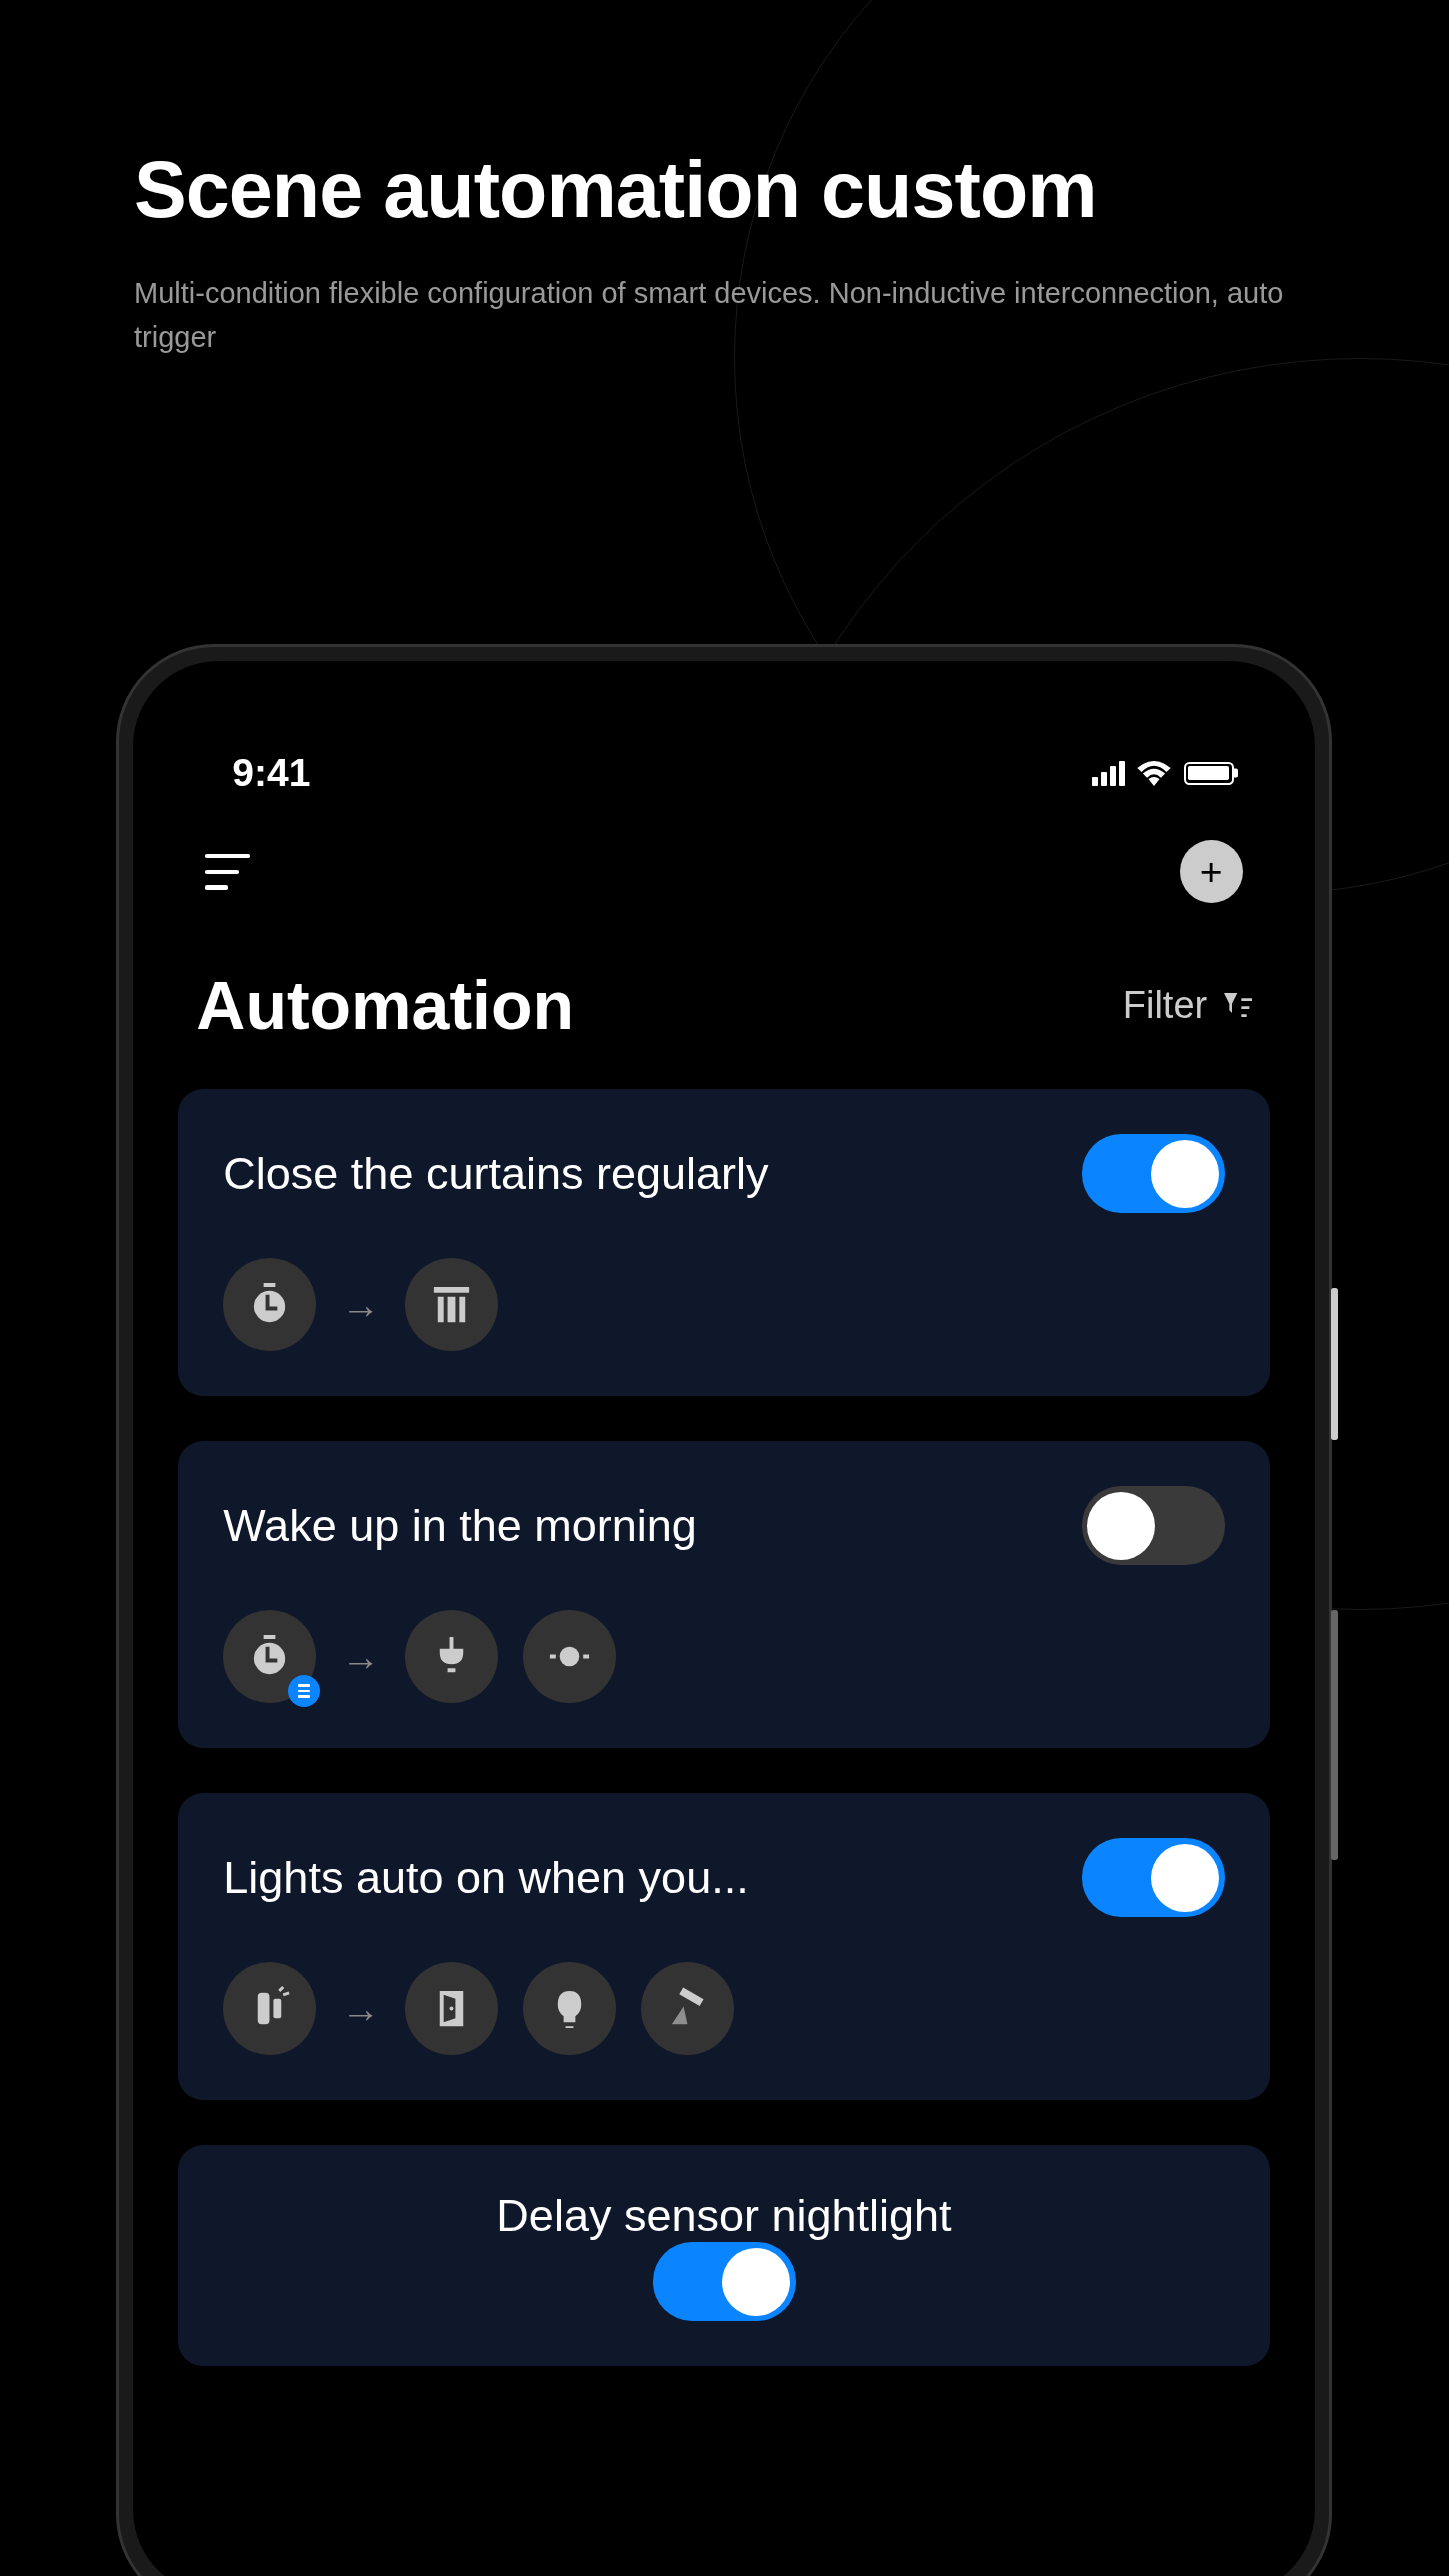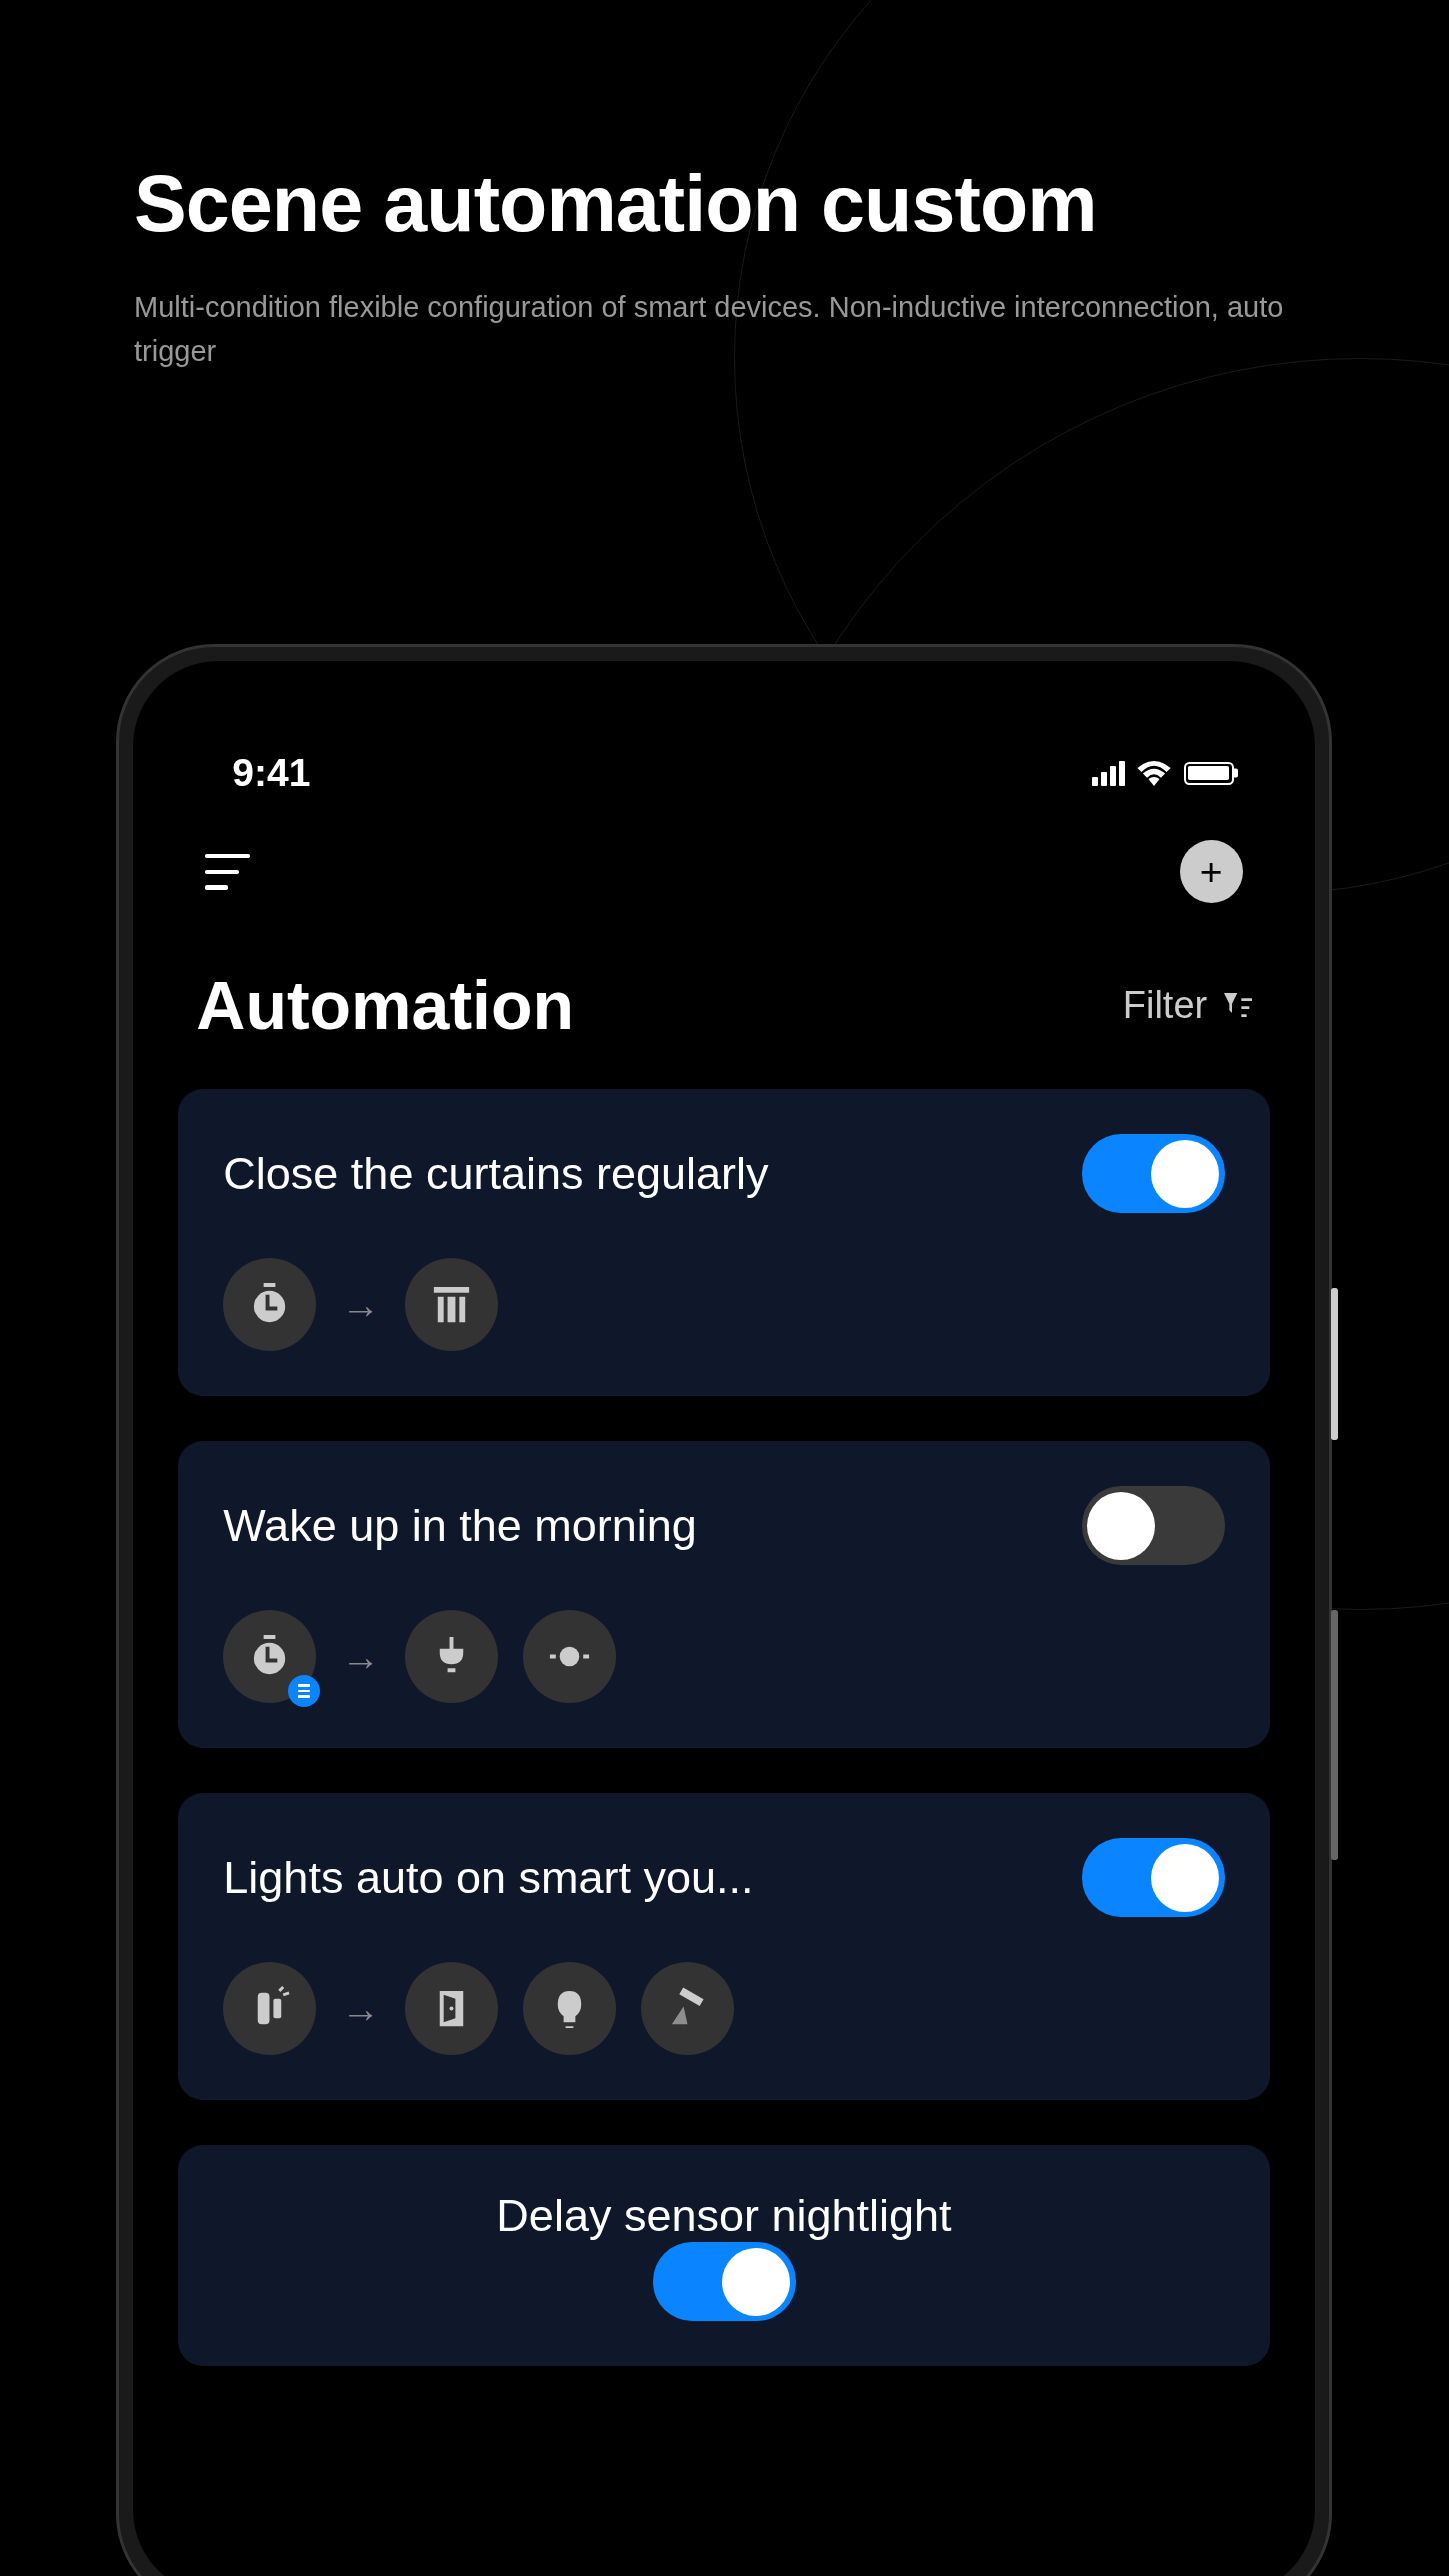--- a/index.html
+++ b/index.html
@@ -34,21 +34,21 @@
       right: -537px;
       width: 1252px;
       height: 1252px;
       border: 1.8px solid #1a1a1a;
       border-radius: 50%;
     }
     
     
     .header-section {
       position: absolute;
-      top: 158px;
+      top: 144px;
       left: 134px;
       right: 134px;
       z-index: 10;
     }
     
     .header-title {
       color: #fff;
       font-size: 79px;
       font-weight: 700;
       letter-spacing: -0.9px;
@@ -492,21 +492,21 @@
           <svg viewBox="0 0 24 24">
               <circle cx="12" cy="12" r="5"></circle>
               <path d="M2 11 L5 11 L5 13 L2 13 Z M19 11 L22 11 L22 13 L19 13 Z"></path>
             </svg>
         </div>
       </div>
     </div>
 
     <div class="automation-card">
       <div class="card-header">
-        <div class="card-title">Lights auto on smart you...</div>
+        <div class="card-title">Lights auto on when you...</div>
         <div class="toggle on">
           <div class="toggle-knob"></div>
         </div>
       </div>
       <div class="icon-row">
         <div class="icon-circle">
           <svg viewBox="0 0 24 24">
               <rect x="6" y="4" width="6" height="16" rx="2"></rect>
               <rect x="14" y="7" width="4" height="10" rx="1"></rect>
               <path d="M17 3 L19 1 M19 5 L22 4" stroke="#ccc" stroke-width="1.5" fill="none"></path>

